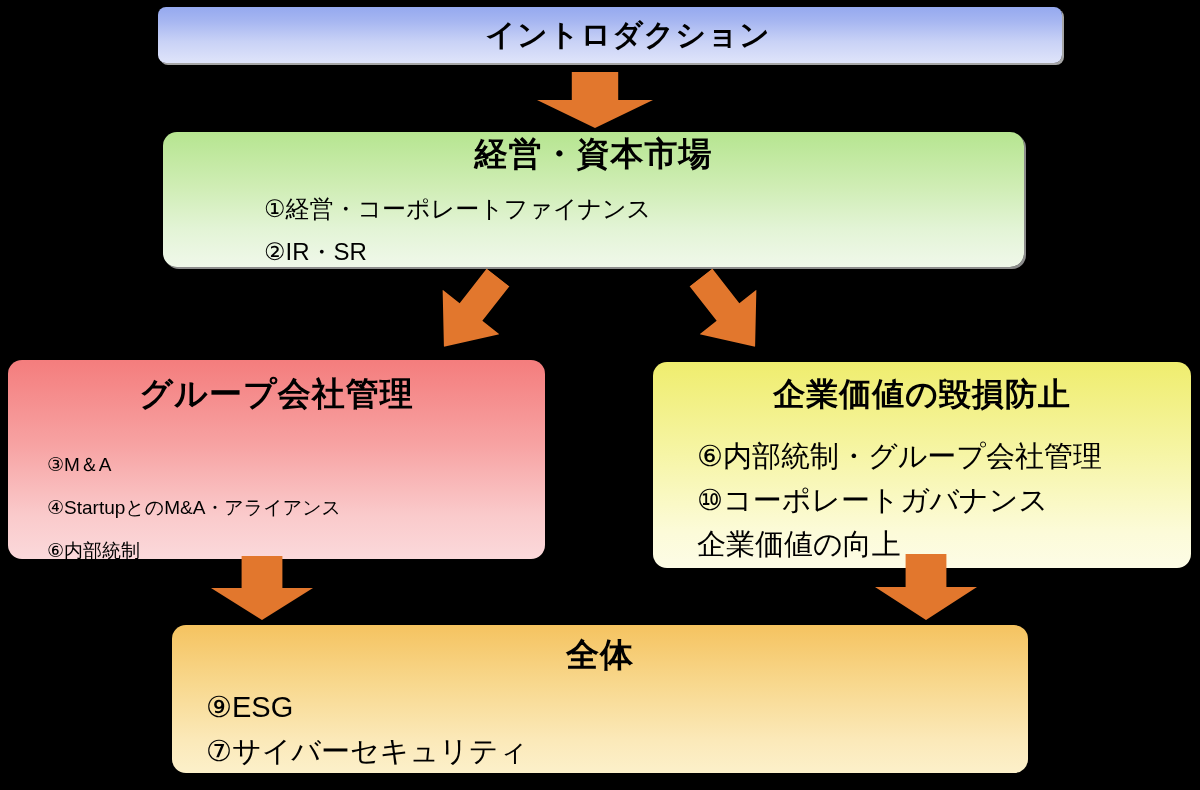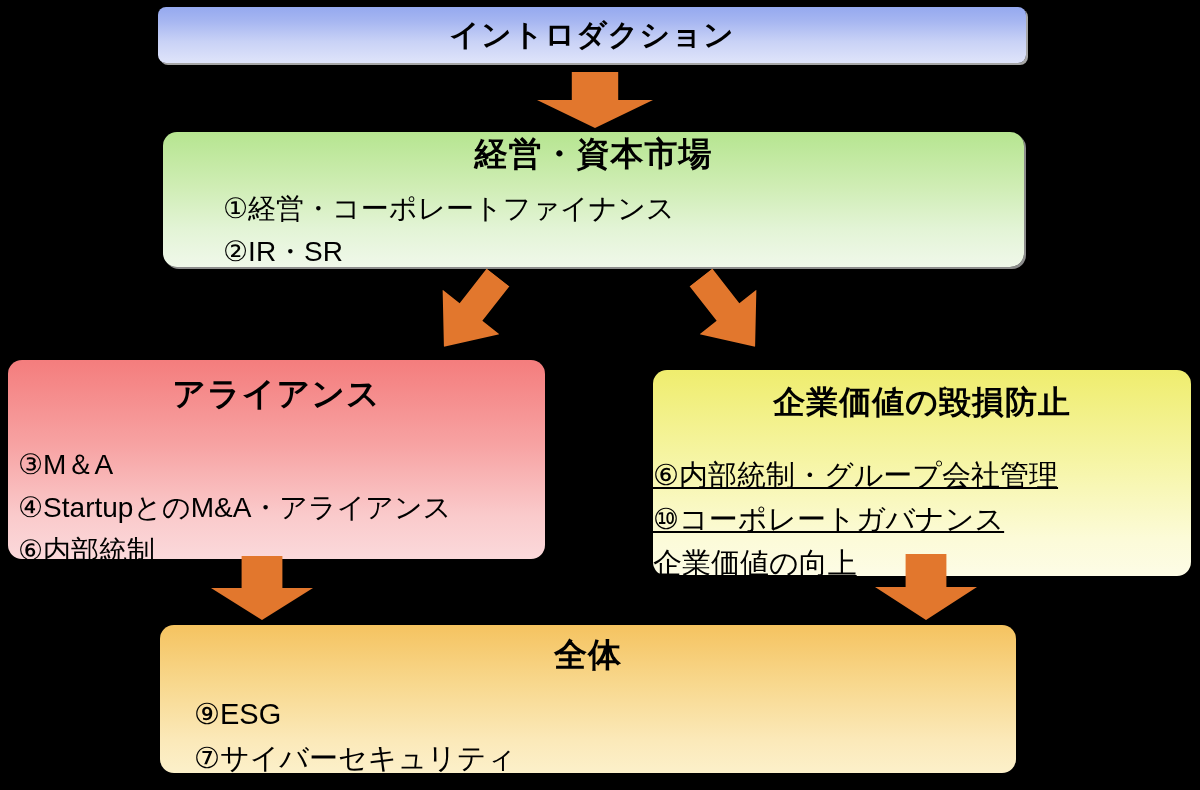--- a/index.html
+++ b/index.html
@@ -10,51 +10,52 @@
   .box{position:absolute;border-radius:14px;}
   .box .title{font-weight:bold;text-align:center;letter-spacing:1px;}
   .box .items{line-height:43px;}
   .box .items div{white-space:nowrap;}
 
   
   .box-intro{
     left:158px;top:7px;width:868px;height:56px;border-radius:8px;
     background:linear-gradient(180deg,#95A9EF 0%,#A6B6F1 25%,#C9D2F6 62%,#DFE4FA 100%);
     box-shadow:2px 2px 0 rgba(255,255,255,0.65);
+    padding-left:36px;
   }
   .box-intro .title{font-size:30px;line-height:56px;}
 
   .box-market{
     left:163px;top:132px;width:861px;height:135px;
     background:linear-gradient(180deg,#B6E590 0%,#CFEDB4 40%,#E3F4D6 72%,#F0F8EA 100%);
     box-shadow:2px 2px 0 rgba(255,255,255,0.55);
   }
   .box-market .title{font-size:33px;padding-top:0;}
-  .box-market .items{margin-top:10px;padding-left:60px;font-size:28px;}
+  .box-market .items{margin-top:10px;padding-left:101px;font-size:24px;}
 
   .box-value-up{
     left:8px;top:360px;width:537px;height:199px;
     background:linear-gradient(180deg,#F47D7D 0%,#F7A2A2 42%,#FACACB 78%,#FBD9DB 100%);
   }
   .box-value-up .title{font-size:33px;padding-top:12px;}
-  .box-value-up .items{margin-top:26px;padding-left:10px;font-size:28px;}
+  .box-value-up .items{margin-top:26px;padding-left:39px;font-size:19px;}
 
   .box-value-protect{
-    left:653px;top:370px;width:538px;height:206px;
+    left:653px;top:362px;width:538px;height:206px;
     background:linear-gradient(180deg,#EFED6E 0%,#F6F5A6 45%,#FCFBD8 82%,#FDFCE6 100%);
   }
   .box-value-protect .title{font-size:32px;padding-top:11px;}
-  .box-value-protect .items{margin-top:28px;font-size:29px;line-height:44px;text-decoration:underline;}
+  .box-value-protect .items{margin-top:17px;padding-left:44px;font-size:29px;line-height:44px;}
 
   .box-overall{
-    left:160px;top:625px;width:856px;height:148px;
+    left:172px;top:625px;width:856px;height:148px;
     background:linear-gradient(180deg,#F5C360 0%,#F8D88E 40%,#FBE9B9 78%,#FCF0CA 100%);
   }
   .box-overall .title{font-size:33px;padding-top:8px;}
-  .box-overall .items{margin-top:14px;padding-left:34px;font-size:29px;line-height:44px;}
+  .box-overall .items{margin-top:7px;padding-left:34px;font-size:29px;line-height:44px;}
 
   
   .arrow{position:absolute;}
   .arrow polygon{fill:#E2772D;}
   .arrow-top{left:537px;top:72px;width:116px;height:56px;}
   .arrow-diag-left{left:435px;top:268px;width:72px;height:88px;transform:rotate(38deg);}
   .arrow-diag-right{left:692px;top:268px;width:72px;height:88px;transform:rotate(-38deg);}
   .arrow-bottom-left{left:211px;top:556px;width:102px;height:64px;}
   .arrow-bottom-right{left:875px;top:554px;width:102px;height:66px;}
 </style>
@@ -80,21 +81,21 @@
   </div>
 
   <svg class="arrow arrow-diag-left" viewBox="0 0 100 100" preserveAspectRatio="none">
     <polygon points="30,0 70,0 70,50 100,50 50,100 0,50 30,50"></polygon>
   </svg>
   <svg class="arrow arrow-diag-right" viewBox="0 0 100 100" preserveAspectRatio="none">
     <polygon points="30,0 70,0 70,50 100,50 50,100 0,50 30,50"></polygon>
   </svg>
 
   <div class="box box-value-up">
-    <div class="title">アライアンス</div>
+    <div class="title">グループ会社管理</div>
     <div class="items">
       <div>③M＆A</div>
       <div>④StartupとのM&amp;A・アライアンス</div>
       <div>⑥内部統制</div>
     </div>
   </div>
 
   <div class="box box-value-protect">
     <div class="title">企業価値の毀損防止</div>
     <div class="items">

